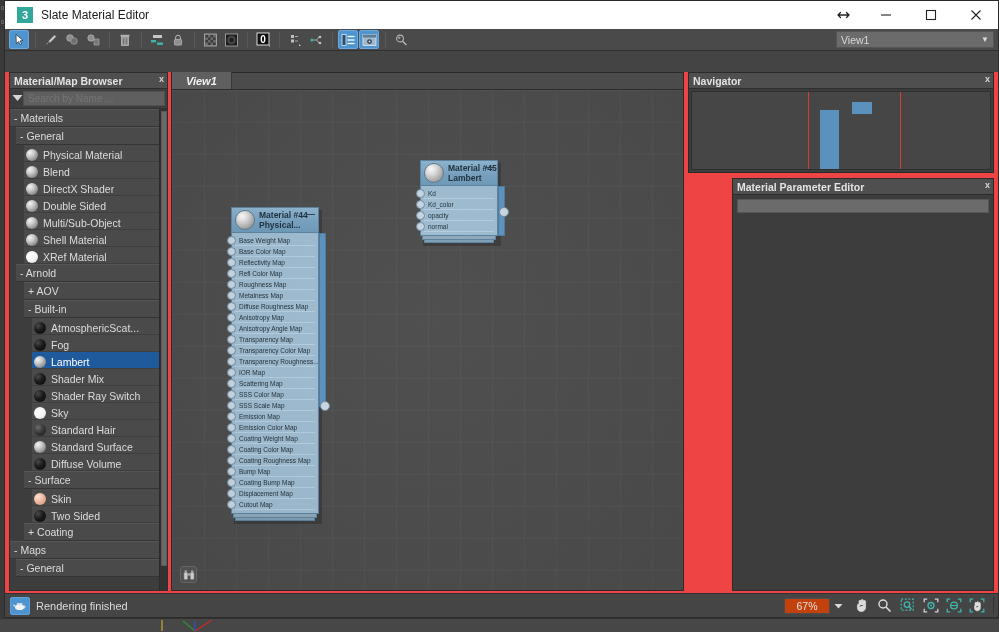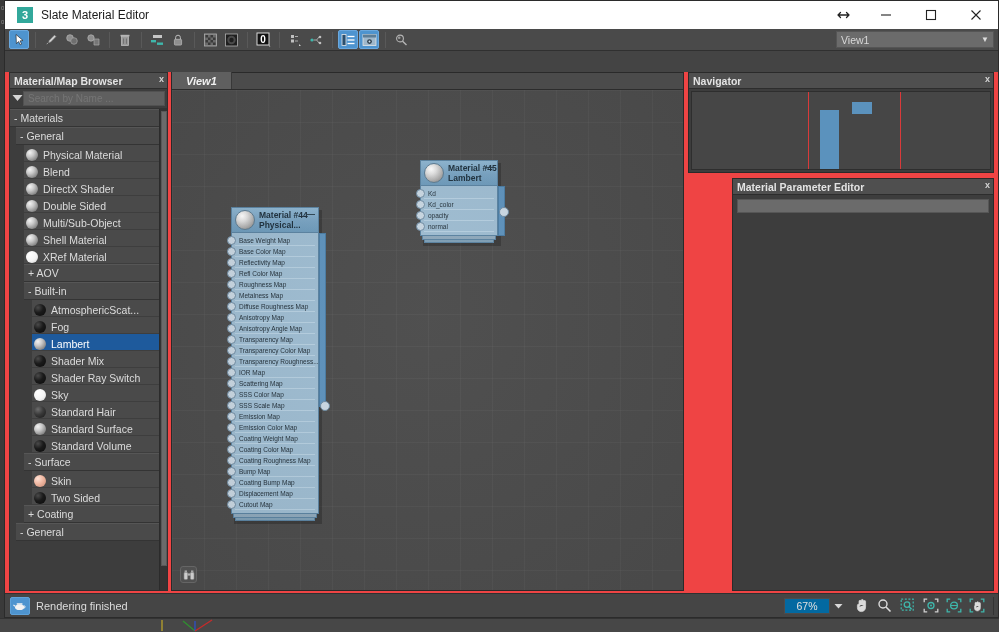--- a/index.html
+++ b/index.html
@@ -307,21 +307,21 @@
     background: #4e94cf; border: 1px solid #5fa2d9; border-radius: 2px;
     display: flex; align-items: center; justify-content: center;
   }
   .status-text {
     font-size: 11px; color: #dcdcdc; font-family: "Liberation Sans", sans-serif;
   }
   .status-right {
     margin-left: auto; display: flex; align-items: center; padding-right: 4px;
   }
   .zoom-box {
-    width: 46px; height: 16px; background: #0369a1; border: 1px solid #4c4c4c;
+    width: 46px; height: 16px; background: #c2410c; border: 1px solid #4c4c4c;
     display: flex; align-items: center; justify-content: center;
     font-size: 10.5px; color: #e0e0e0; margin-right: 2px;
     font-family: "Liberation Sans", sans-serif;
   }
   .zoom-arrow { width: 13px; height: 16px; display:flex; align-items:center; justify-content:center; margin-right: 6px; }
   .sbtn {
     width: 21px; height: 20px; margin-right: 2px;
     display: flex; align-items: center; justify-content: center;
     border: 1px solid transparent; border-radius: 2px;
   }
@@ -549,20 +549,23 @@
                 <span class="lbl">Multi/Sub-Object</span>
               </div>
               <div class="row lvl2">
                 <span class="sw sphere-grey"></span>
                 <span class="lbl">Shell Material</span>
               </div>
               <div class="row lvl2">
                 <span class="sw sphere-white"></span>
                 <span class="lbl">XRef Material</span>
               </div>
+              <div class="grp lvl1">
+                <span>- Arnold</span>
+              </div>
               <div class="grp lvl2">
                 <span>+ AOV</span>
               </div>
               <div class="grp lvl2">
                 <span>- Built-in</span>
               </div>
               <div class="row lvl3">
                 <span class="sw sphere-black"></span>
                 <span class="lbl">AtmosphericScat...</span>
               </div>
@@ -589,35 +592,38 @@
               <div class="row lvl3">
                 <span class="sw sphere-dark"></span>
                 <span class="lbl">Standard Hair</span>
               </div>
               <div class="row lvl3">
                 <span class="sw sphere-grey"></span>
                 <span class="lbl">Standard Surface</span>
               </div>
               <div class="row lvl3">
                 <span class="sw sphere-black"></span>
-                <span class="lbl">Standard Volume</span>
+                <span class="lbl">Diffuse Volume</span>
               </div>
               <div class="grp lvl2">
                 <span>- Surface</span>
               </div>
               <div class="row lvl3">
                 <span class="sw sphere-skin"></span>
                 <span class="lbl">Skin</span>
               </div>
               <div class="row lvl3">
                 <span class="sw sphere-black"></span>
                 <span class="lbl">Two Sided</span>
               </div>
               <div class="grp lvl2">
                 <span>+ Coating</span>
+              </div>
+              <div class="grp ">
+                <span>- Maps</span>
               </div>
               <div class="grp lvl1">
                 <span>- General</span>
               </div>
             </div>
           <div class="tree-scroll">
             <div class="tree-thumb"></div>
           </div>
         </div>
       </div>

